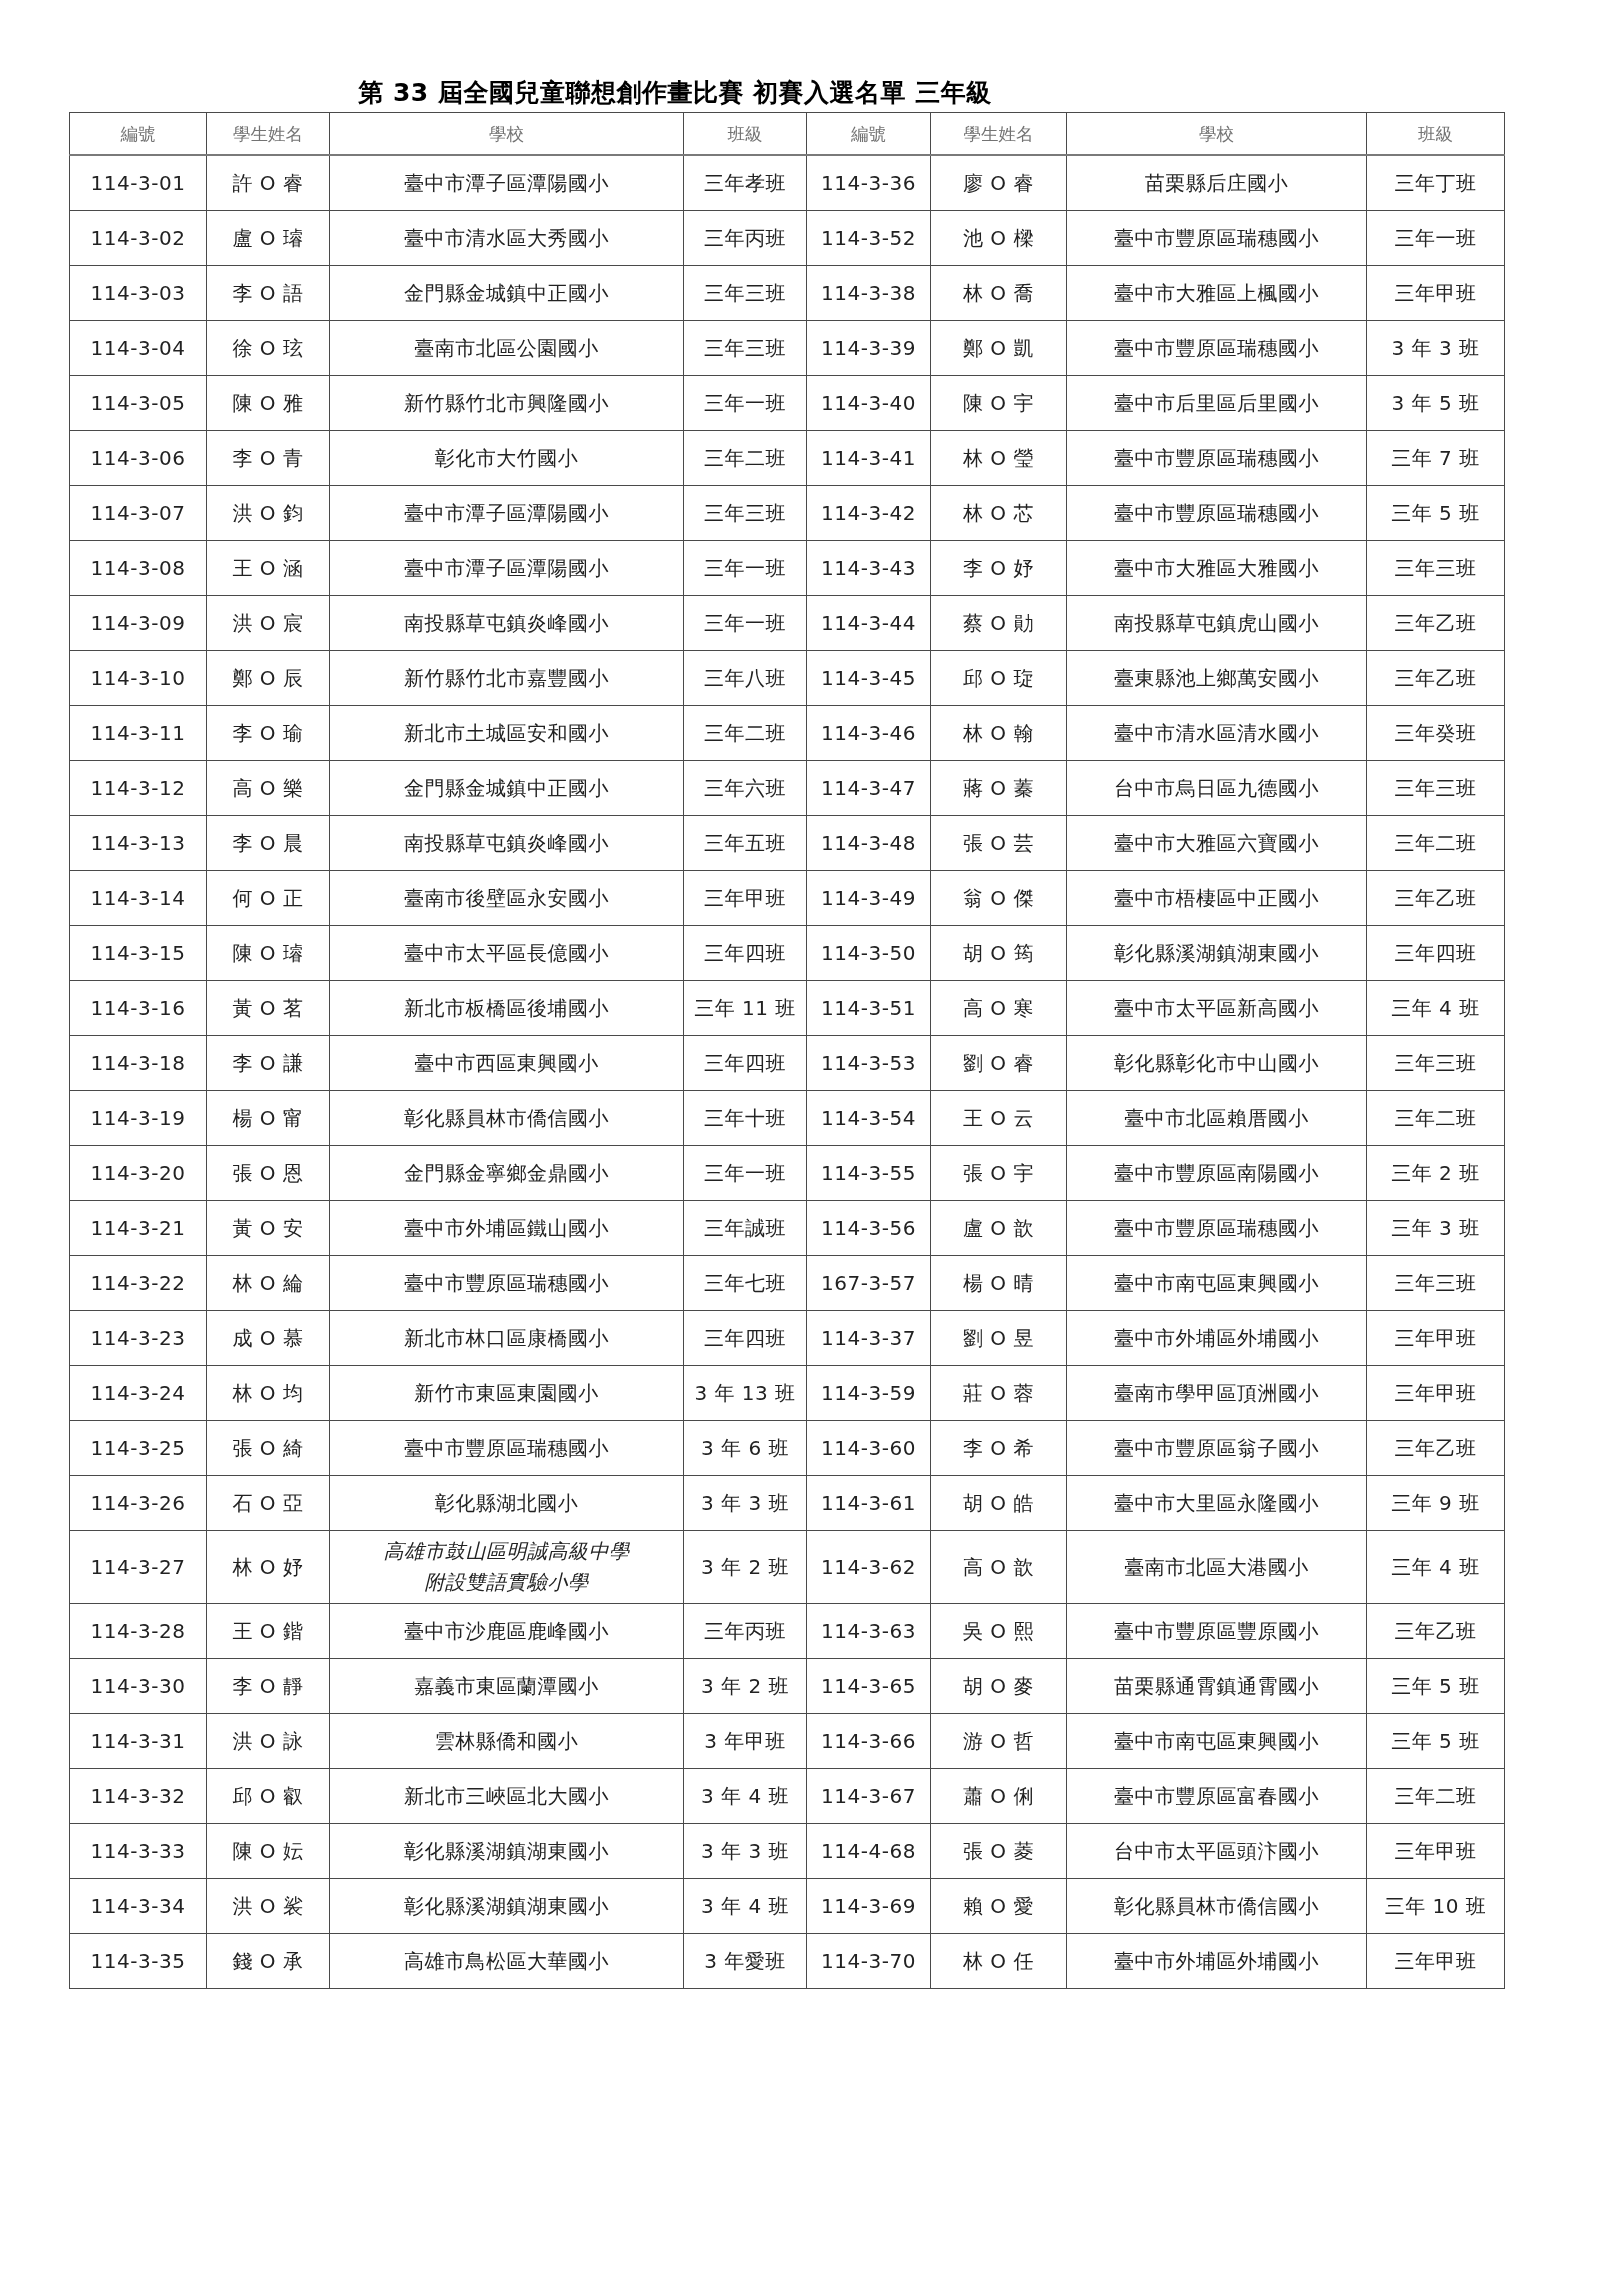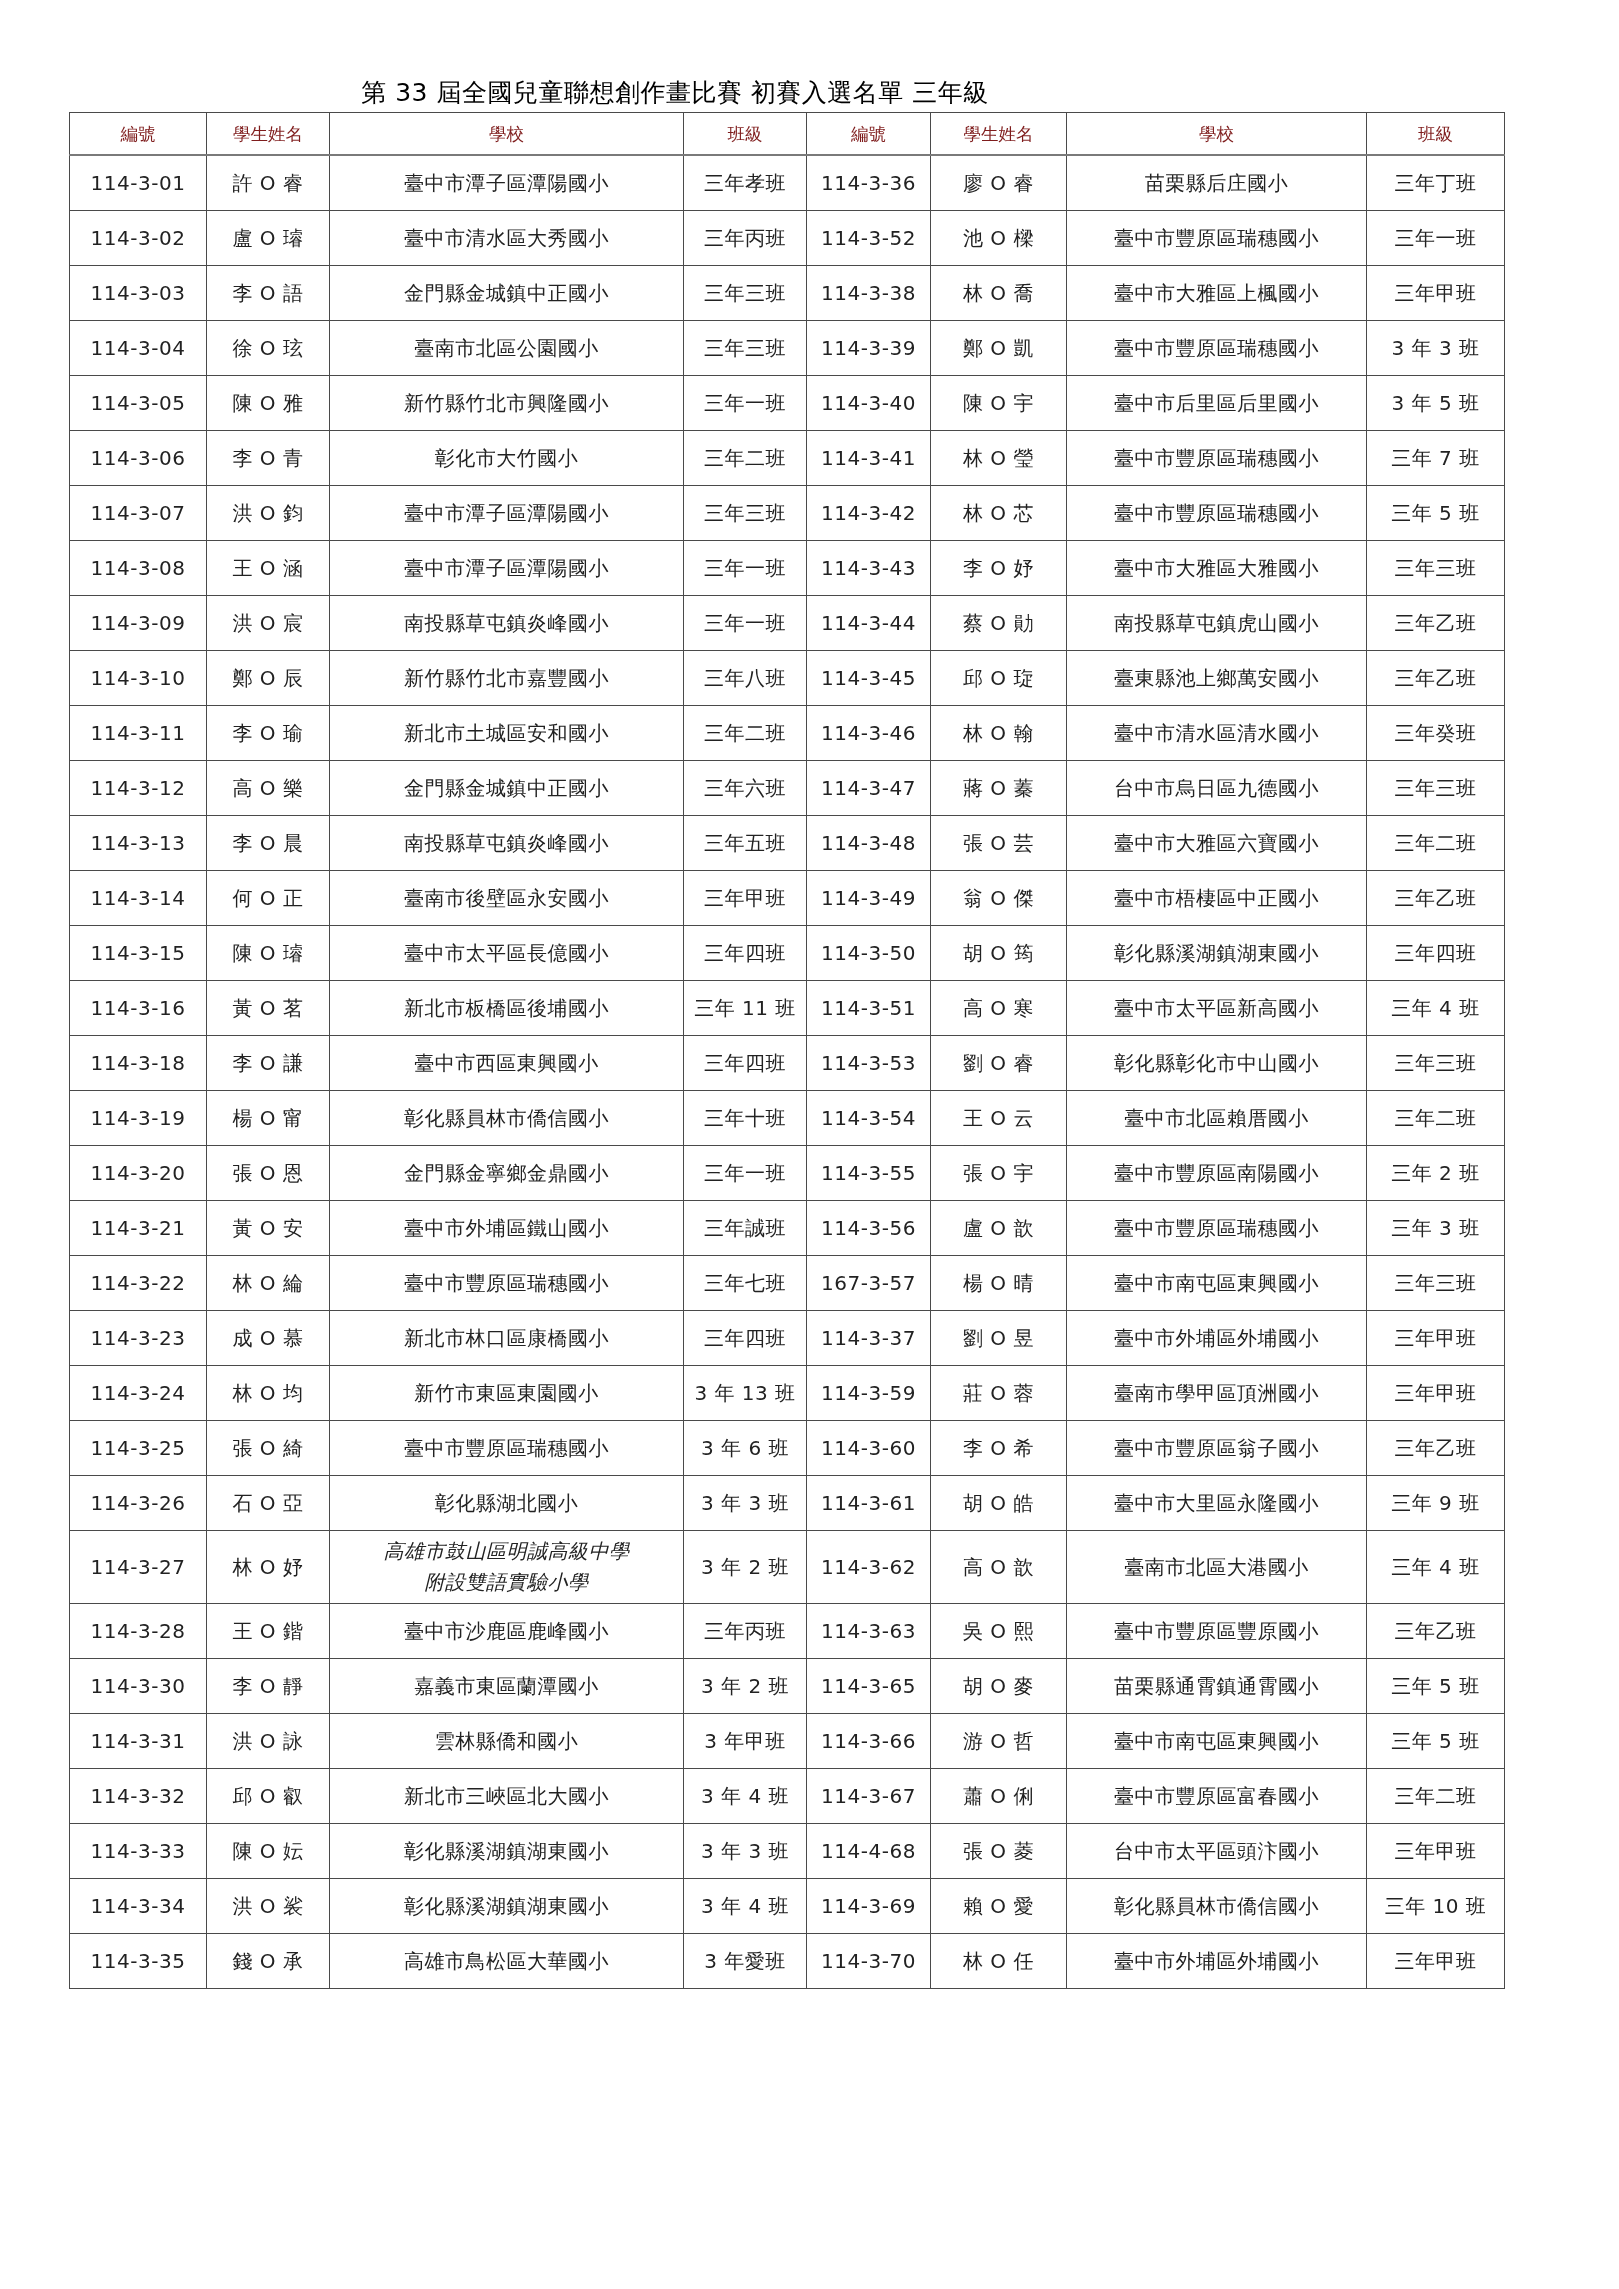--- a/index.html
+++ b/index.html
@@ -15,21 +15,21 @@
       color: #1a1a1a;
       overflow: hidden;
     }
     .page-title {
       position: absolute;
       left: 0;
       top: 76px;
       width: 1350px;
       text-align: center;
       font-size: 25px;
-      font-weight: normal;
+      font-weight: bold;
       color: #000;
       letter-spacing: 0.5px;
       line-height: 33px;
     }
     table.roster {
       position: absolute;
       left: 69px;
       top: 112px;
       width: 1433px;
       border-collapse: collapse;
@@ -40,21 +40,21 @@
       text-align: center;
       vertical-align: middle;
       padding: 0;
       overflow: hidden;
       white-space: nowrap;
     }
     table.roster th {
       height: 41px;
       font-size: 17.5px;
       font-weight: normal;
-      color: #7f1d1d;
+      color: #737373;
     }
     table.roster thead tr {
       border-bottom: 2.8px solid #7a7a7a;
     }
     table.roster td {
       height: 54px;
       font-size: 20px;
       font-weight: normal;
       color: #222;
       letter-spacing: 0.5px;

